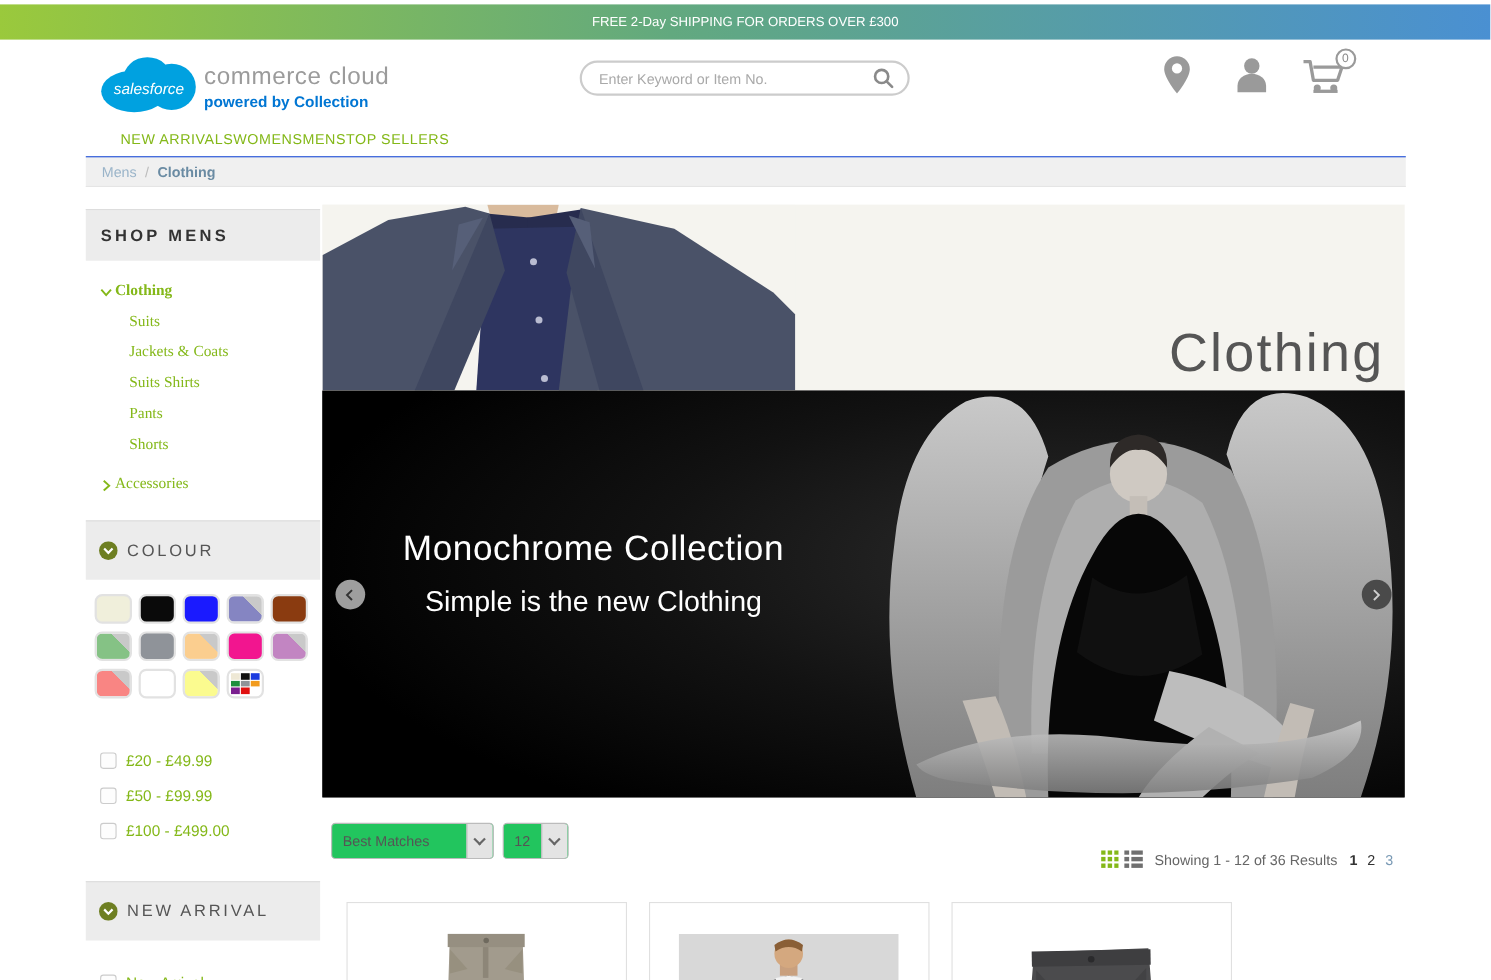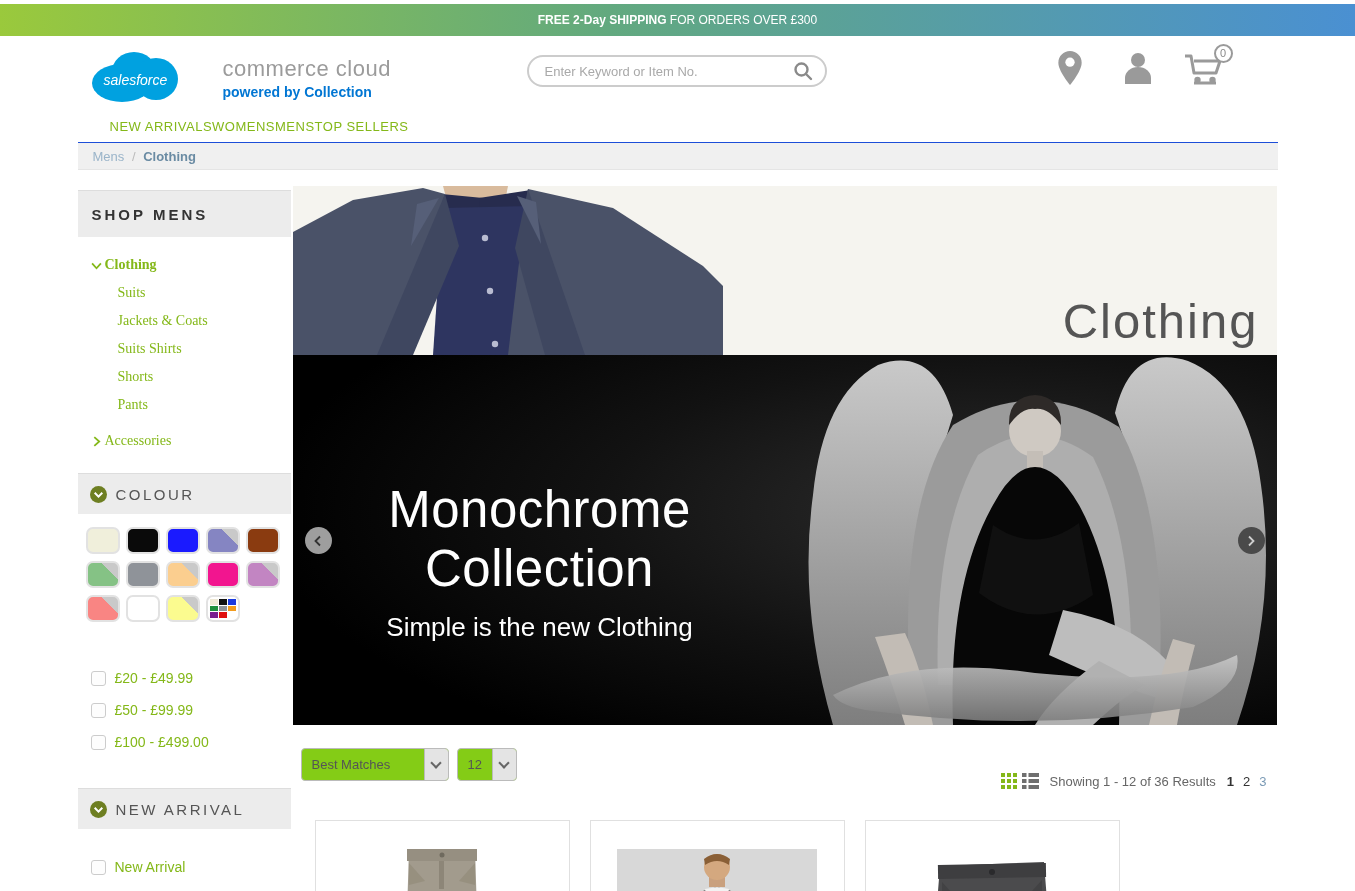--- a/index.html
+++ b/index.html
@@ -3,26 +3,26 @@
 <meta charset="utf-8">
 <style>
   * { margin:0; padding:0; box-sizing:border-box; }
   html,body { width:1355px; height:891px; overflow:hidden; background:#fff;
               font-family:"Liberation Sans", sans-serif; }
 
   
   .banner { margin-top:4px; height:32px; line-height:32px; text-align:center;
             background:linear-gradient(to right,#9ac93c,#62a97f 45%,#4a90d2);
             color:#fff; font-size:12px; }
-  .banner b { font-weight:bold; }
+  .banner b { font-weight:normal; }
 
   
   .page { width:1200px; margin:0 auto; position:relative; }
   .header { position:relative; height:106px; }
-  .logo { position:absolute; left:12px; top:10px; display:flex;gap:37px; }
+  .logo { position:absolute; left:12px; top:10px; display:flex; }
   .cloud { position:relative; width:88px; height:58px; }
   .cloud .c1 { position:absolute; left:2px; top:18px; width:60px; height:38px; background:#00a1e0; border-radius:50%; }
   .cloud .c2 { position:absolute; left:22px; top:6px;  width:44px; height:40px; background:#00a1e0; border-radius:50%; }
   .cloud .c3 { position:absolute; left:44px; top:12px; width:44px; height:42px; background:#00a1e0; border-radius:50%; }
   .cloud .txt { position:absolute; left:14px; top:26px; color:#fff; font-style:italic; font-size:14px; z-index:2; }
   .logo-text { padding:10px 0 0 8px; }
   .logo-product { font-size:22px; color:#9b9b9b; letter-spacing:.5px; }
   .logo-tagline { font-size:14px; color:#0176d3; font-weight:bold; margin-top:2px; }
 
   .search { position:absolute; left:449px; top:19px; width:300px; height:32px;
@@ -56,21 +56,21 @@
 
   
   .shop-head { background:#ececec; height:47px; display:flex; align-items:center; padding-left:14px;
                font-size:15px; font-weight:bold; color:#333; letter-spacing:3px; border-top:1px solid #ddd; }
   .cat-list { padding:14px 0 18px; font-family:"Liberation Serif", serif; }
   .cat-row { display:flex; align-items:center; padding:6px 0 6px 13px; color:#84b819; font-size:14px; cursor:pointer; }
   .cat-row .chev { width:14px; display:inline-flex; }
   .cat-row.top { font-weight:bold; }
   .cat-sub { padding:6px 0 6px 40px; color:#84b819; font-size:14px; cursor:pointer; }
 
-  .refine-head { background:#ececec; height:41px; display:flex; align-items:center; gap:9px; padding-left:12px;
+  .refine-head { background:#ececec; height:54px; display:flex; align-items:center; gap:9px; padding-left:12px;
                  font-size:15px; color:#555; letter-spacing:2.5px; border-top:1px solid #ddd; cursor:pointer; }
   .swatches { display:grid; grid-template-columns:repeat(5,1fr); gap:7px 6px; padding:13px 10px 18px 8px; }
   .swatch { width:34px; height:27px; border:2px solid #e2e2e2; border-radius:7px; cursor:pointer; overflow:hidden; }
   .swatch.misc { background:#fff; display:grid; grid-template-columns:repeat(3,1fr); grid-template-rows:repeat(3,1fr);
                  gap:1px; padding:2px; }
   .swatch.misc i { display:block; }
 
   .refine-body { padding:30px 0 20px 13px; }
   .check-row { display:flex; align-items:center; gap:9px; margin:0 0 16px; cursor:pointer; }
   .check-row:last-child { margin-bottom:6px; }
@@ -79,32 +79,32 @@
   .gap { height:12px; }
 
   
   .hero { position:relative; height:169px; background:#f5f4ef; overflow:hidden; }
   .hero-title { position:absolute; right:18px; bottom:6px; font-size:49px; font-weight:200; color:#555;
                 letter-spacing:2px; }
 
   
   .carousel { position:relative; height:370px; background:#000; overflow:hidden; }
   .car-text { position:absolute; left:57px; top:125px; width:380px; text-align:center; color:#fff; }
-  .car-title { font-size:51px; letter-spacing:.5px; }
+  .car-title { font-size:32px; letter-spacing:.5px; }
   .car-sub { font-size:26px; margin-top:14px; }
   .car-arrow { position:absolute; top:527px; width:27px; height:27px; border-radius:50%;
                display:flex; align-items:center; justify-content:center; cursor:pointer; }
   .car-arrow.left  { left:12px;  background:#9e9e9e; }
   .car-arrow.right { right:12px; background:#4a4a4a; }
 
   
   .toolbar { position:relative; height:95px; }
   .selects { position:absolute; left:8px; top:23px; display:flex; gap:8px; }
   .select { display:flex; align-items:stretch; border:1px solid #bbb; border-radius:4px; overflow:hidden;
-            height:33px; background:#84cc16; cursor:pointer; }
+            height:33px; background:#22c55e; cursor:pointer; }
   .select .val { display:flex; align-items:center; padding:0 10px; font-size:13px; color:#555; }
   .select.sort .val { width:122px; }
   .select .arrow { width:24px; background:#e4e4e4; border-left:1px solid #bbb; display:flex; align-items:center; justify-content:center; }
   .chev-down { width:8px; height:8px; border-right:2px solid #666; border-bottom:2px solid #666;
                transform:rotate(45deg); margin-top:-4px; }
 
   .results { position:absolute; right:10px; top:48px; display:flex; align-items:center; gap:7px; }
   .view-toggle { display:flex; gap:5px; margin-right:4px; }
   .results .summary { font-size:13px; color:#666; margin-right:4px; }
   .pages { display:flex; gap:9px; font-size:13px; }
@@ -199,22 +199,22 @@
           <span class="chev">
             <svg width="11" height="11" viewBox="0 0 10 10">
                 <polyline points="1,3 5,7.5 9,3" fill="none" stroke="#84b819" stroke-width="1.6"></polyline>
               </svg>
           </span>
           <span>Clothing</span>
         </div>
         <div class="cat-sub">Suits</div>
         <div class="cat-sub">Jackets &amp; Coats</div>
         <div class="cat-sub">Suits Shirts</div>
+        <div class="cat-sub">Pants</div>
         <div class="cat-sub">Shorts</div>
-        <div class="cat-sub">Pants</div>
         <div class="cat-row" style="margin-top:8px">
           <span class="chev">
             <svg width="11" height="11" viewBox="0 0 10 10">
                 <polyline points="3,1 7.5,5 3,9" fill="none" stroke="#84b819" stroke-width="1.6"></polyline>
               </svg>
           </span>
           <span>Accessories</span>
         </div>
       </div>
 

